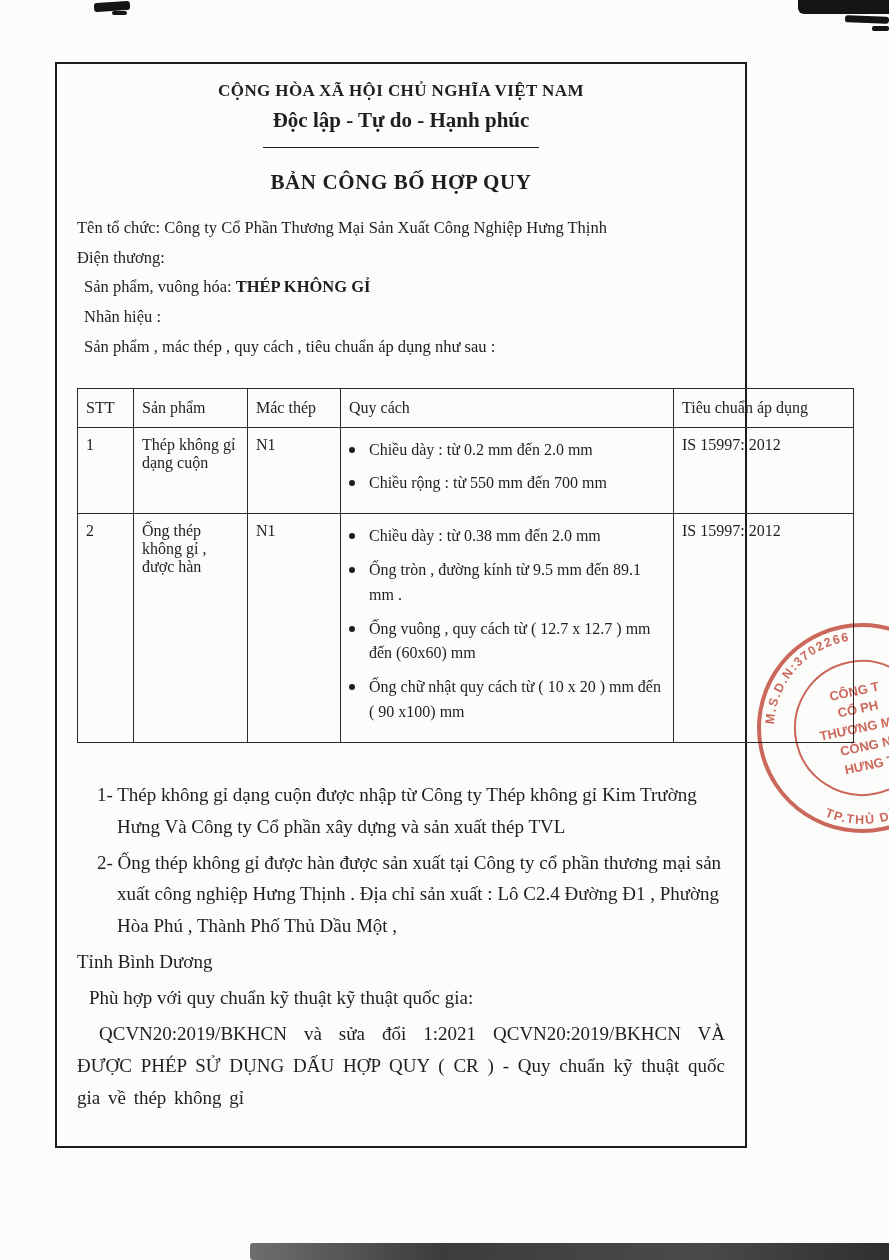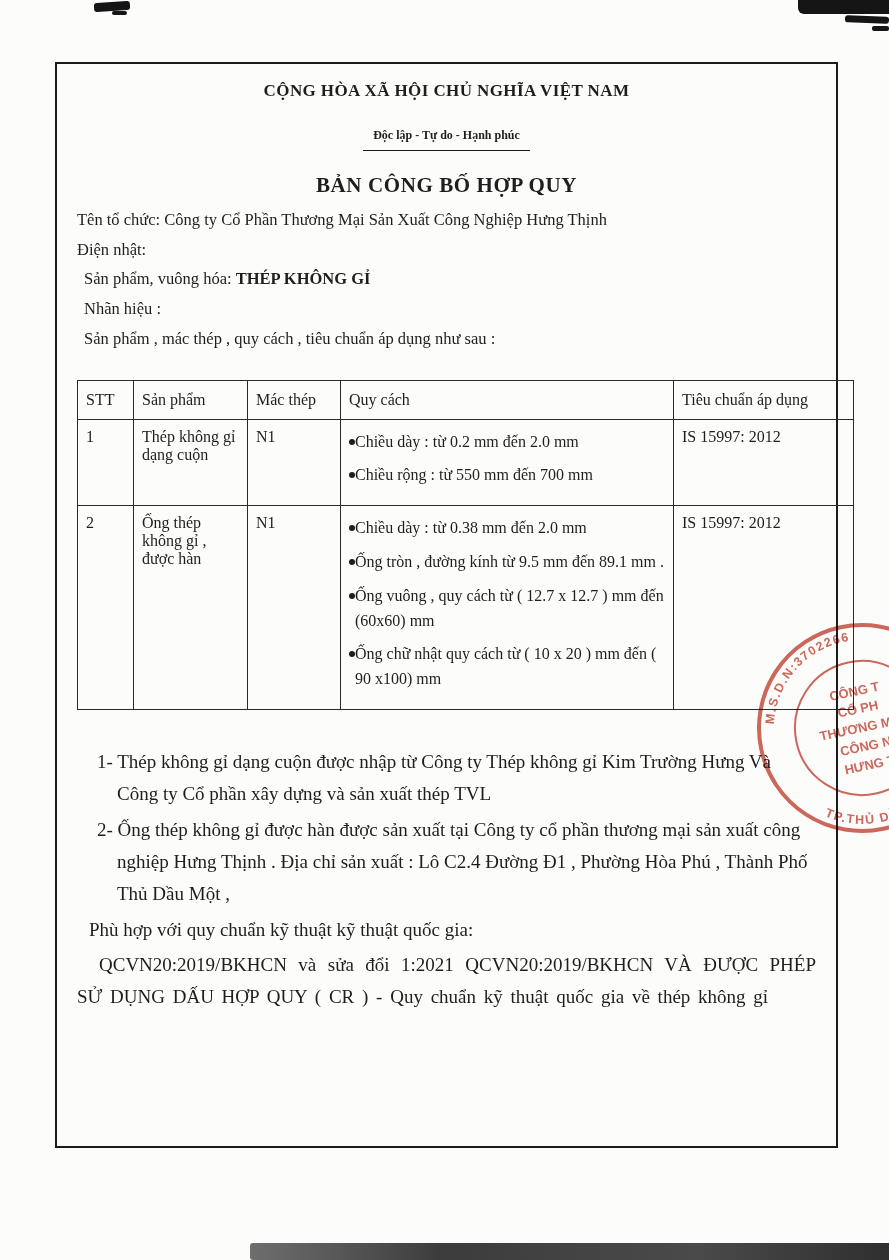--- a/index.html
+++ b/index.html
@@ -22,61 +22,60 @@
   .art-top-right-3 { left:872px; top:26px; width:17px; height:5px; border-radius:2px; }
   .art-bottom-strip {
     left:250px; top:1243px; width:639px; height:17px;
     background:linear-gradient(90deg,#6e6e6e,#3c3c3c 30%,#4a4a4a 70%,#2f2f2f);
     border-radius:3px 0 0 3px;
   }
 
   
   .frame {
     position:absolute;
-    left:55px; top:62px; width:783px; height:1086px;
+    left:55px; top:62px; width:692px; height:1086px;
     border:2px solid #1c1c1c;
     box-sizing:border-box;
     padding:13px 20px 10px 20px;
   }
 
   .center { text-align:center; }
   .country-title { font-size:17px; font-weight:bold; letter-spacing:.4px; margin-top:4px; }
   .motto-wrap { text-align:center; margin-top:7px; }
   .motto {
     display:inline-block;
-    font-size:12px; font-weight:bold;
-    padding:0 10px 7px 10px;
+    font-size:21px; font-weight:bold;
+    padding:0 10px 14px 10px;
     border-bottom:1.6px solid #1c1c1c;
-    margin-top:20px;
   }
   .doc-title { font-size:21px; font-weight:bold; letter-spacing:.6px; margin-top:22px; text-align:center; }
   .doc-number { font-size:16.5px; margin-top:9px; text-align:center; }
 
   .body-line { font-size:16.5px; line-height:1.62; margin:3px 0; }
-  .first-block { margin-top:9px; }
+  .first-block { margin-top:20px; }
   .indent { padding-left:7px; }
   .bold { font-weight:bold; }
 
   
   table.spec-table {
     width:100%; border-collapse:collapse; table-layout:fixed;
     margin-top:27px; font-size:16px;
   }
   table.spec-table th, table.spec-table td {
     border:1.3px solid #2a2a2a;
     vertical-align:top;
     padding:8px 8px;
     font-weight:normal; text-align:left;
   }
   table.spec-table th { padding:10px 8px; }
   col.c-stt { width:56px; } col.c-sp { width:114px; } col.c-mt { width:93px; }
   col.c-qc { width:333px; } col.c-tc { width:180px; }
   .cell-center { text-align:center; }
   td.qc-cell { padding-left:28px; }
-  .spec-item { display:flex; margin:2px 0 9px 0; line-height:1.55; }
+  .spec-item { display:flex; gap:14px; margin:2px 0 9px 0; line-height:1.55; }
   .bullet { flex:0 0 auto; width:6px; height:6px; border-radius:50%; background:#1e1e1e; margin-top:9px; }
   .sp-cell { text-align:justify; }
   .row-tall td { padding-bottom:14px; }
 
   
   .notes { margin-top:36px; font-size:19px; line-height:1.68; }
   .note-hang { margin:4px 0 4px 20px; padding-left:20px; text-indent:-20px; }
   .note-plain { margin:4px 0 4px 12px; }
   .note-left { margin:4px 0; }
   .note-just { margin:4px 0; text-align:justify; text-indent:22px; word-spacing:3px; }
@@ -107,21 +106,21 @@
   <div class="frame">
 
     <div class="country-title center">CỘNG HÒA XÃ HỘI CHỦ NGHĨA VIỆT NAM</div>
     <div class="motto-wrap">
       <span class="motto">Độc lập - Tự do - Hạnh phúc</span>
     </div>
 
     <div class="doc-title">BẢN CÔNG BỐ HỢP QUY</div>
 
     <p class="body-line first-block">Tên tổ chức: Công ty Cổ Phần Thương Mại Sản Xuất Công Nghiệp Hưng Thịnh</p>
-    <p class="body-line">Điện nhật:</p>
+    <p class="body-line">Điện thương:</p>
     <p class="body-line indent"><span>Sản phẩm, vuông hóa: </span><span class="bold">THÉP KHÔNG GỈ</span></p>
     <p class="body-line indent">Nhãn hiệu :</p>
     <p class="body-line indent">Sản phẩm , mác thép , quy cách , tiêu chuẩn áp dụng như sau :</p>
 
     <table class="spec-table">
       <colgroup>
         <col class="c-stt">
           <col class="c-sp">
           <col class="c-mt">
           <col class="c-qc">
@@ -176,20 +175,21 @@
               </div>
           </td>
           <td>IS 15997: 2012</td>
         </tr>
       </tbody>
     </table>
 
     <div class="notes">
       <p class="note-hang">1- Thép không gỉ dạng cuộn được nhập từ Công ty Thép không gỉ Kim Trường Hưng Và Công ty Cổ phần xây dựng và sản xuất thép TVL</p>
       <p class="note-hang">2- Ống thép không gỉ được hàn được sản xuất tại Công ty cổ phần thương mại sản xuất công nghiệp Hưng Thịnh . Địa chỉ sản xuất : Lô C2.4 Đường Đ1 , Phường Hòa Phú , Thành Phố Thủ Dầu Một ,</p>
+      <p class="note-left">Tỉnh Bình Dương</p>
       <p class="note-plain">Phù hợp với quy chuẩn kỹ thuật kỹ thuật quốc gia:</p>
       <p class="note-just">QCVN20:2019/BKHCN và sửa đổi 1:2021 QCVN20:2019/BKHCN VÀ ĐƯỢC PHÉP SỬ DỤNG DẤU HỢP QUY ( CR ) - Quy chuẩn kỹ thuật quốc gia về thép không gỉ</p>
     </div>
 
   </div>
 
   <svg class="stamp" viewBox="0 0 260 260" aria-hidden="true">
     <defs>
       <path id="arcTop" d="M 42 130 A 88 88 0 0 1 218 130"></path>
       <path id="arcBottom" d="M 36 132 A 94 94 0 0 0 224 132"></path>

